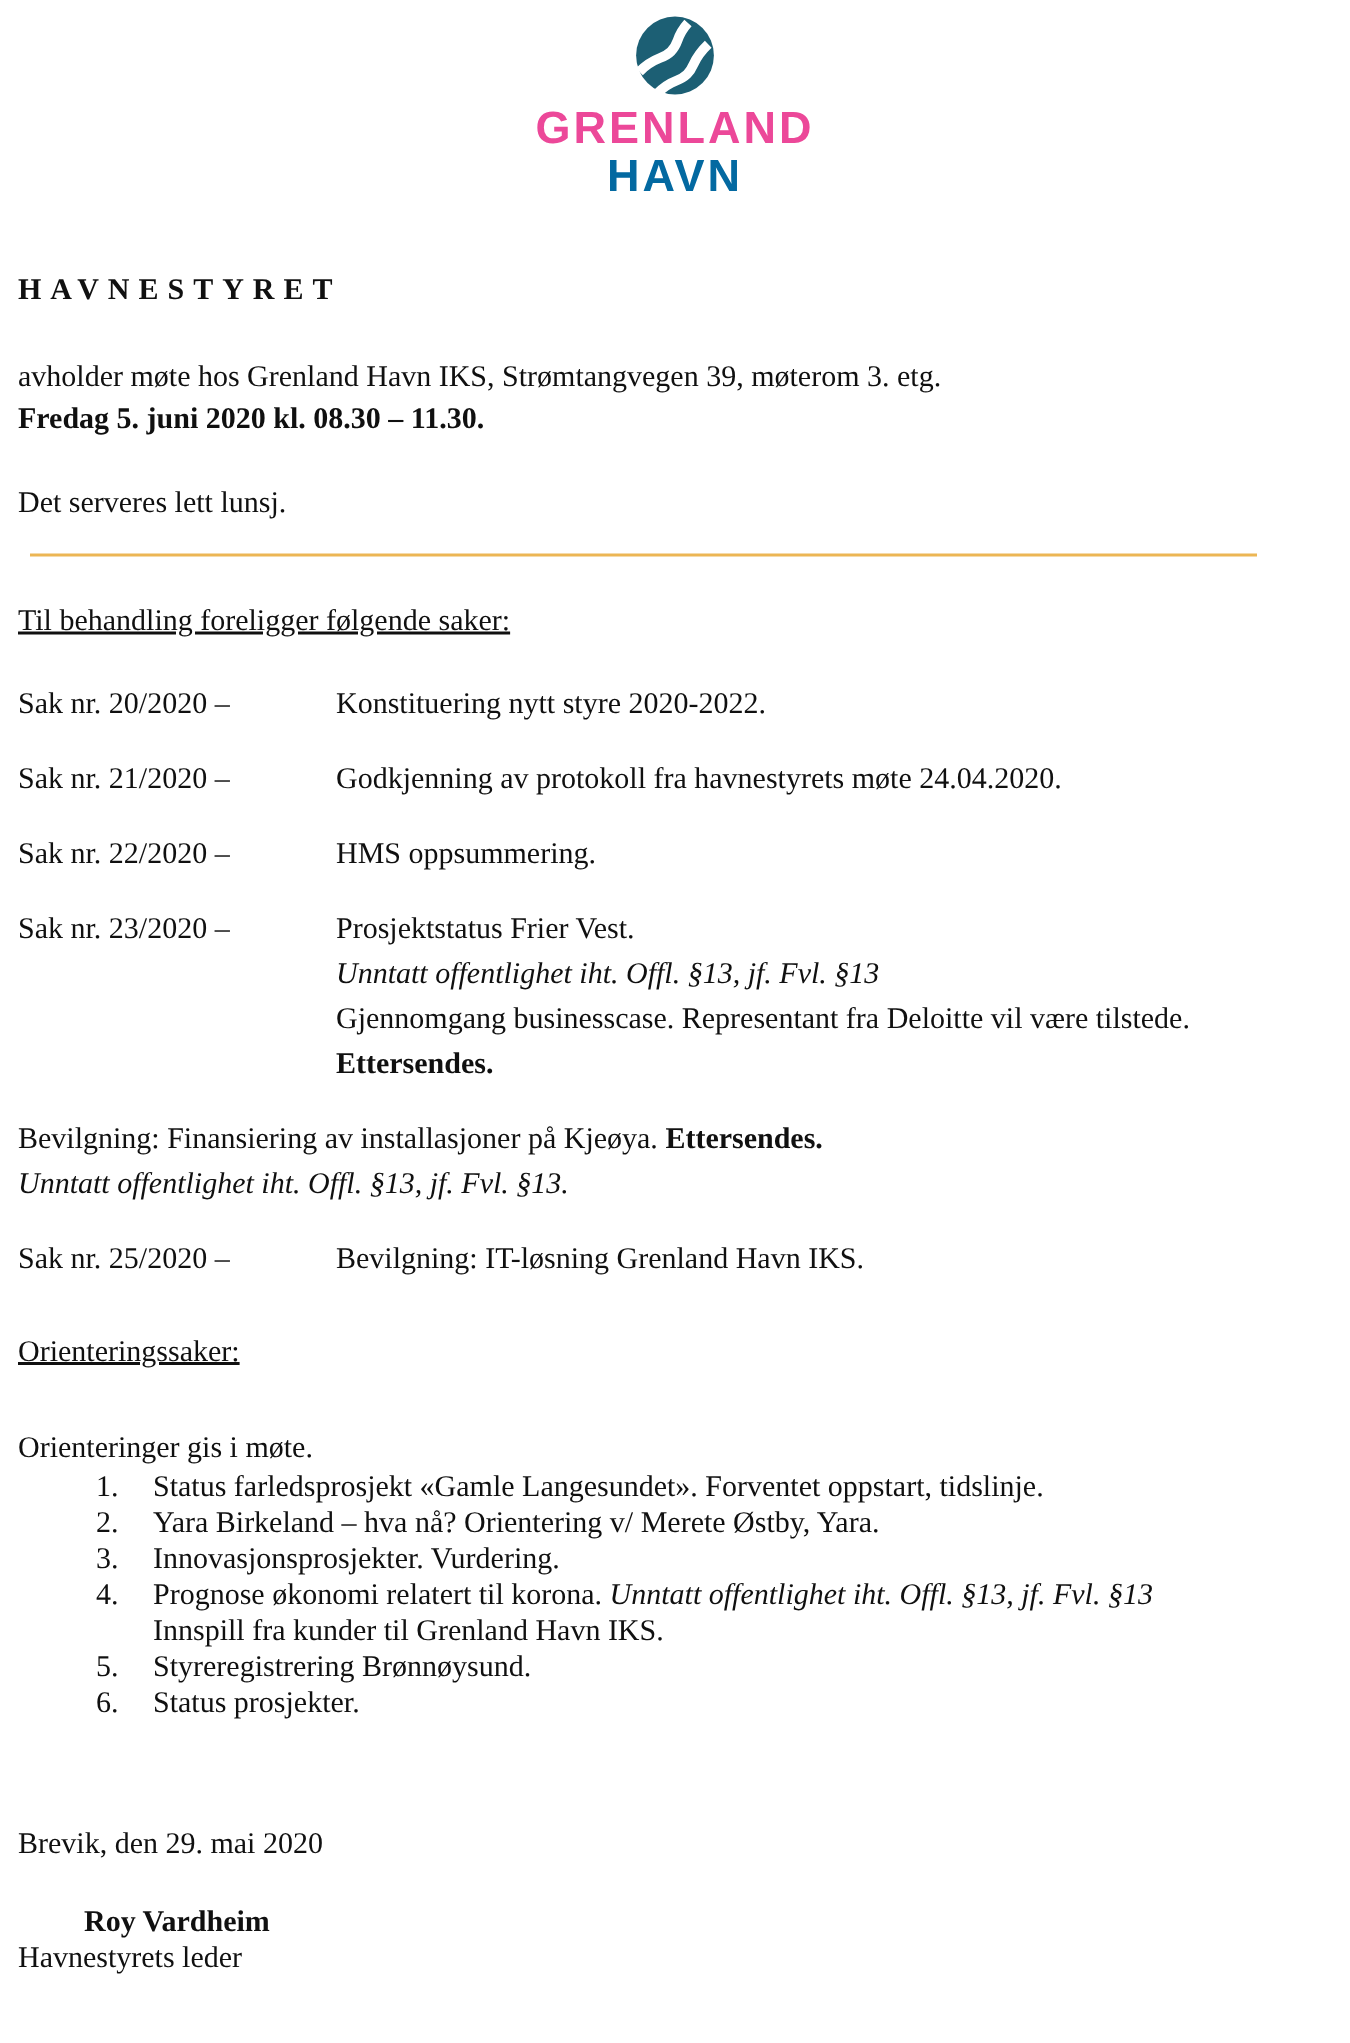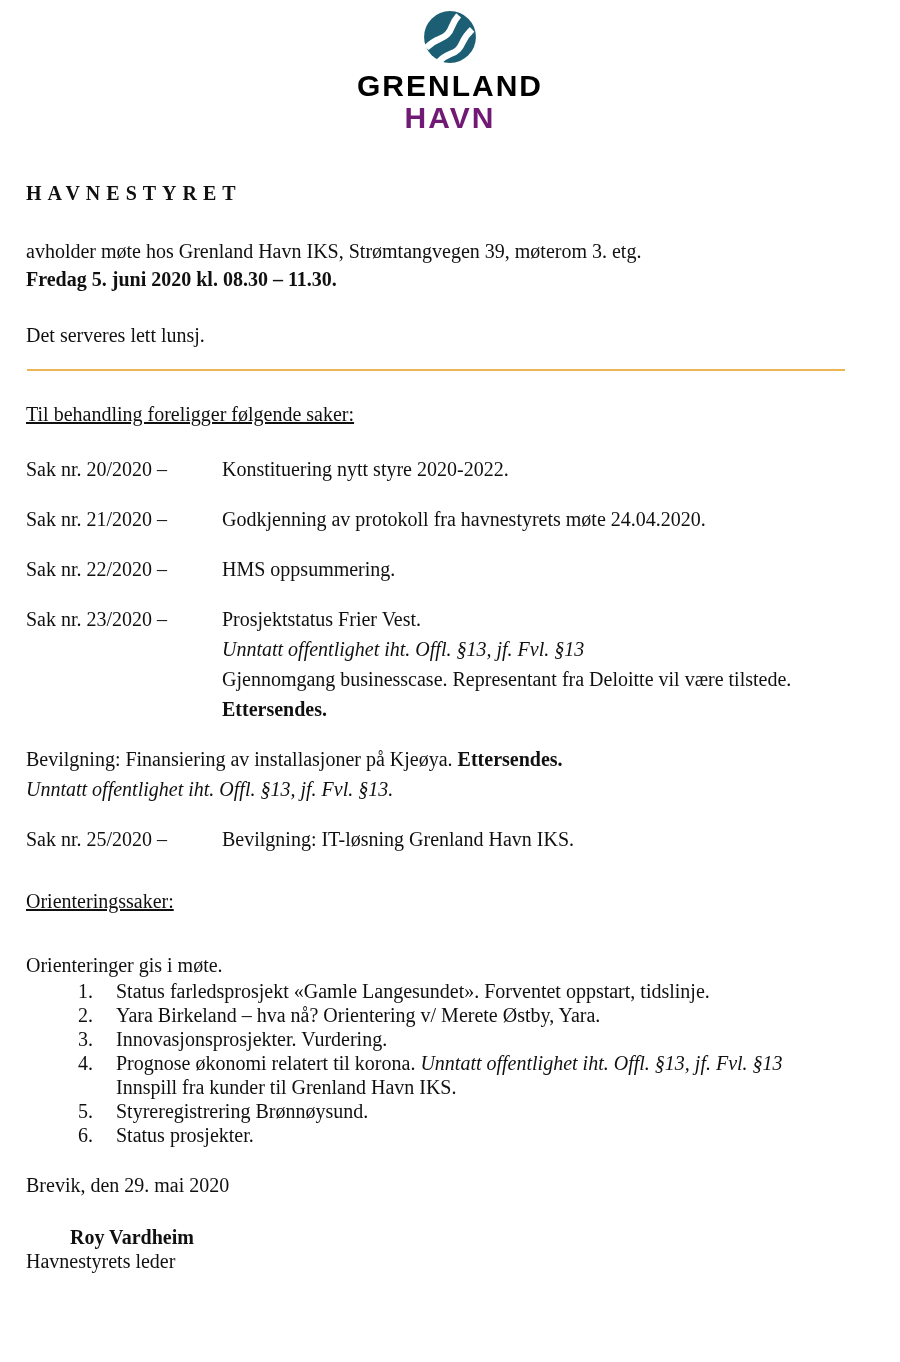--- a/index.html
+++ b/index.html
@@ -6,21 +6,21 @@
   .page {
     position: relative;
     width: 900px;
     height: 1362px;
     background: #ffffff;
     font-family: "Liberation Serif", serif;
     font-size: 20px;
     color: #101010;
     overflow: hidden;
   }
-  .content { padding: 0 55px 0 26px; }
+  .content { padding: 0 55px 0 12px; }
 
   
   .logo-block { display: flex; flex-direction: column; align-items: center; padding-top: 10px; }
   .logo-mark svg { width: 54px; height: 54px; display: block; }
   .brand-line {
     font-family: "Liberation Sans", sans-serif;
     font-weight: 700;
     font-size: 30px;
     line-height: 32px;
     letter-spacing: 2px;
@@ -51,55 +51,55 @@
   }
 
   .section-heading {
     margin-top: 32px;
     line-height: 23px;
     text-decoration: underline;
   }
 
   
   .agenda-list { margin-top: 28px; }
-  .agenda-row { display: flex; margin-bottom: 20px; line-height: 30px; }
+  .agenda-row { display: flex; margin-bottom: 20px; line-height: 30px; gap: 16px; }
   .case-no { width: 196px; flex-shrink: 0; }
   .case-lines { flex: 1; }
 
   
   .orient-heading { margin-top: 36px; line-height: 23px; text-decoration: underline; }
   .orient-intro { margin-top: 40px; line-height: 24px; }
   .orient-list { margin-top: 2px; }
   .orient-row { display: flex; line-height: 24px; padding-left: 52px; }
   .orient-num { width: 38px; flex-shrink: 0; }
   .orient-lines { flex: 1; }
 
   .seg.italic { font-style: italic; }
   .seg.bold { font-weight: 700; margin-top: 44px; }
 
   
-  .place-date { margin-top: 26px; line-height: 24px; }
+  .place-date { margin-top: 70px; line-height: 24px; }
   .sig-name { margin-top: 28px; line-height: 24px; font-weight: 700; margin-left: 44px; }
   .sig-title { line-height: 24px; }
 </style>
 </head>
 <body>
 
 <div class="page">
 
   <div class="logo-block">
     <div class="logo-mark">
       <svg viewBox="0 0 100 100" xmlns="http://www.w3.org/2000/svg">
         <circle cx="50" cy="50" r="48" fill="#1c5f74"></circle>
         <path d="M 6,70 C 26,50 34,56 45,45 C 56,34 50,28 66,10" stroke="#ffffff" stroke-width="12" fill="none"></path>
         <path d="M 28,97 C 46,78 54,84 65,73 C 76,62 70,56 91,36" stroke="#ffffff" stroke-width="12" fill="none"></path>
       </svg>
     </div>
-    <div class="brand-line first" style="color:#000000">GRENLAND</div>
-    <div class="brand-line" style="color:#701a75">HAVN</div>
+    <div class="brand-line first" style="color:#ec4899">GRENLAND</div>
+    <div class="brand-line" style="color:#0369a1">HAVN</div>
   </div>
 
   <div class="content">
 
     <div class="doc-title">HAVNESTYRET</div>
 
     <div class="intro">
       <div>avholder møte hos Grenland Havn IKS, Strømtangvegen 39, møterom 3. etg.</div>
       <div class="bold-line">Fredag 5. juni 2020 kl. 08.30 – 11.30.</div>
     </div>

